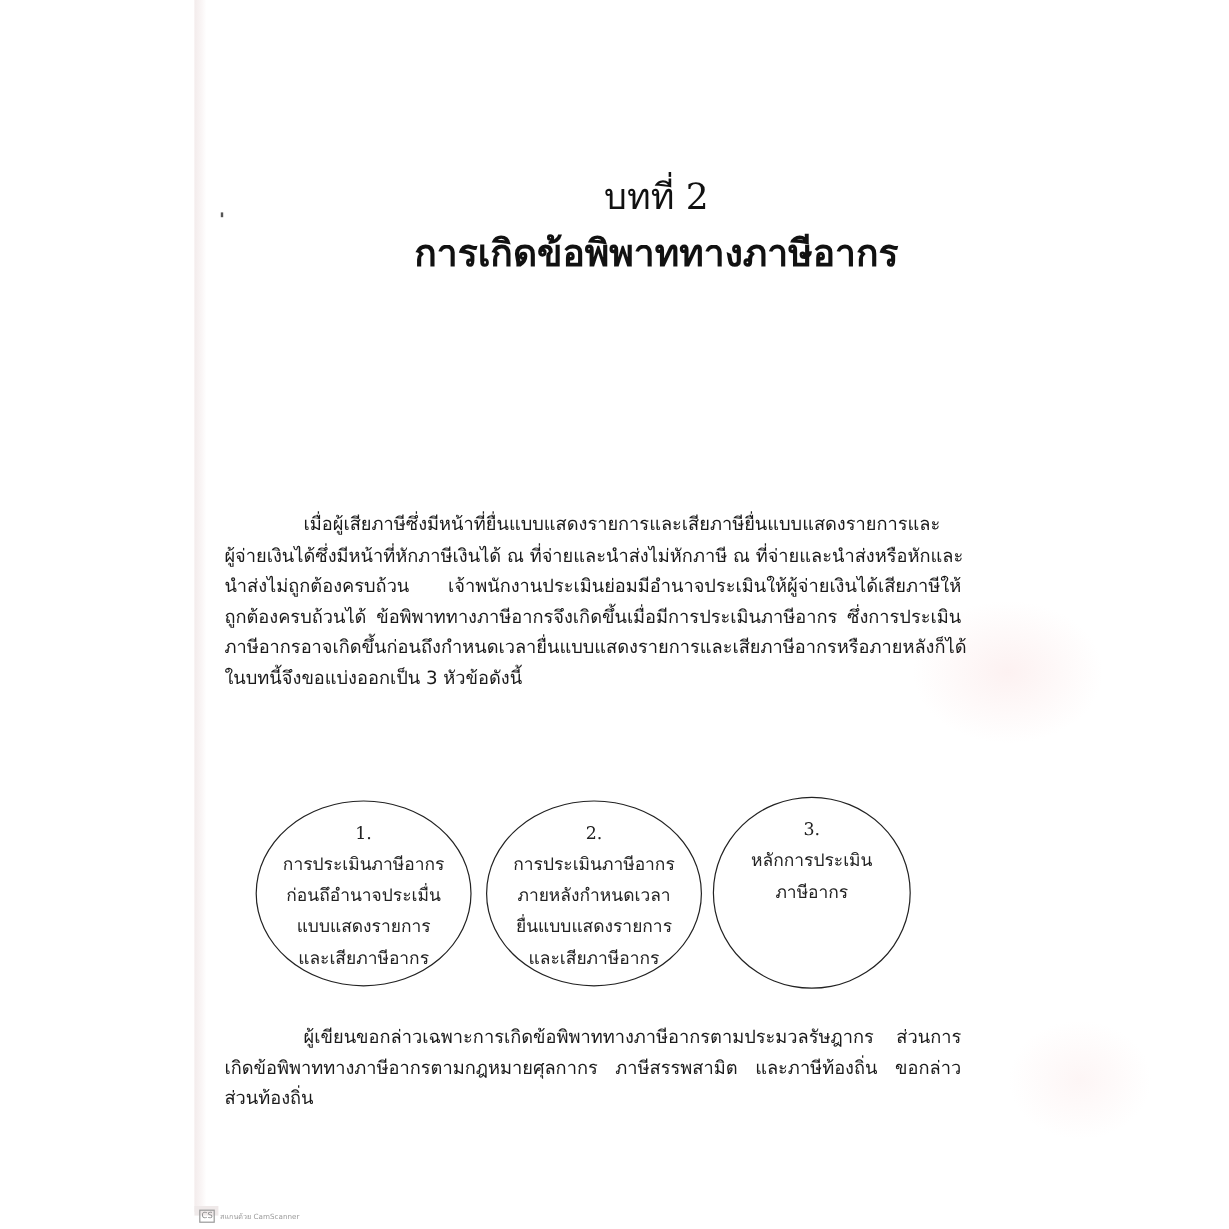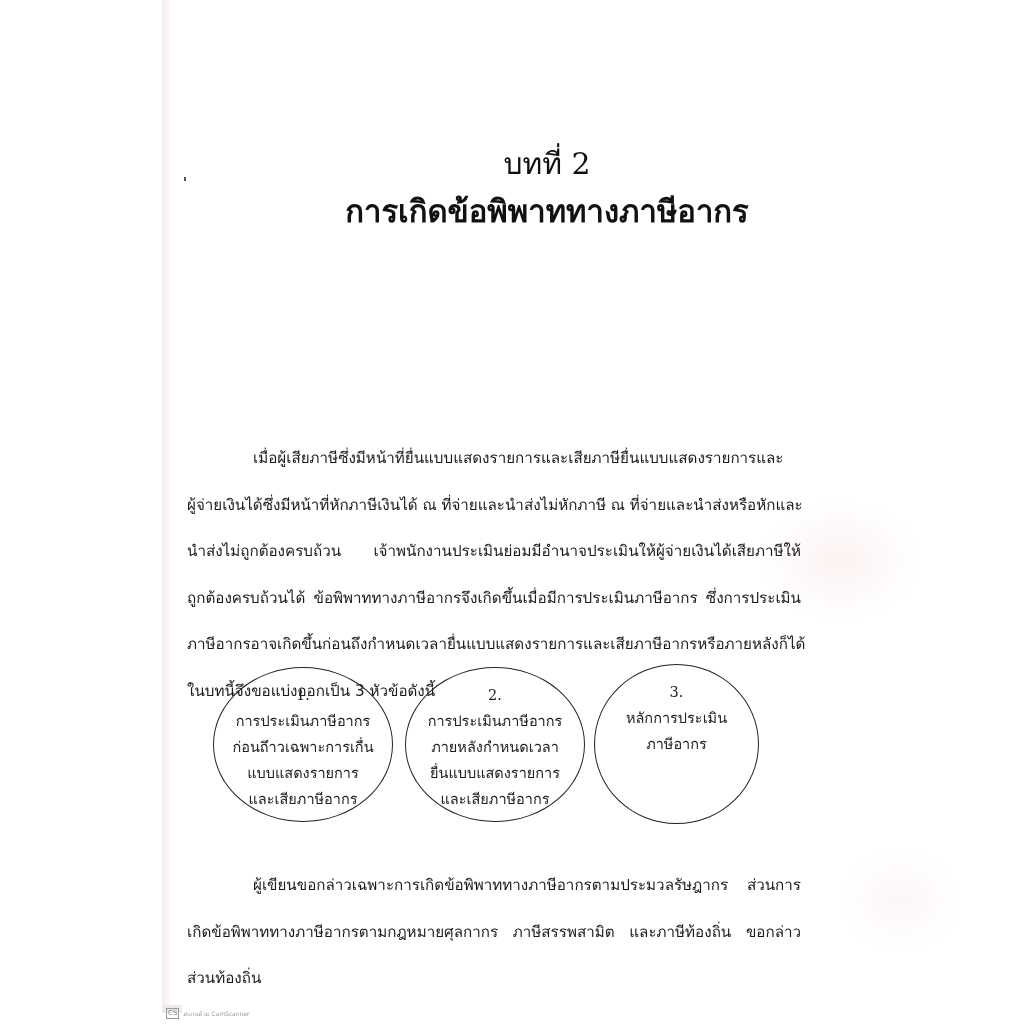--- a/index.html
+++ b/index.html
@@ -35,21 +35,21 @@
   }
   .chapter-title {
     position: absolute; left: 0; right: 0; top: 186px; text-align: center;
     padding-left: 70px;
     font-family: "DejaVu Serif", serif; font-weight: bold; font-size: 31px; color: #111;
   }
   .para {
     position: absolute; left: 187px; width: 614px;
     font-size: 15.2px; line-height: 25.5px; color: #1a1a1a;
   }
-  .para .line { display: block; white-space: nowrap; text-align: justify; text-align-last: justify; margin-top: 21px; }
+  .para .line { display: block; white-space: nowrap; text-align: justify; text-align-last: justify; }
   .para .line.indent { padding-left: 66px; }
   .para .line.last { text-align-last: left; }
   .para1 { top: 425px; }
   .para2 { top: 852px; }
   .circles { position: absolute; left: 0; top: 0; }
   .circle {
     position: absolute; width: 188px; height: 152px; border: 1.5px solid #222;
     border-radius: 50%; box-sizing: border-box;
     display: flex; flex-direction: column; align-items: center;
     font-family: "DejaVu Serif", serif; font-size: 14.5px; color: #222;
@@ -86,21 +86,21 @@
   <span class="line">นำส่งไม่ถูกต้องครบถ้วน  เจ้าพนักงานประเมินย่อมมีอำนาจประเมินให้ผู้จ่ายเงินได้เสียภาษีให้</span>
   <span class="line">ถูกต้องครบถ้วนได้  ข้อพิพาททางภาษีอากรจึงเกิดขึ้นเมื่อมีการประเมินภาษีอากร  ซึ่งการประเมิน</span>
   <span class="line">ภาษีอากรอาจเกิดขึ้นก่อนถึงกำหนดเวลายื่นแบบแสดงรายการและเสียภาษีอากรหรือภายหลังก็ได้</span>
   <span class="line last">ในบทนี้จึงขอแบ่งออกเป็น 3 หัวข้อดังนี้</span>
 </div>
 
 <div class="circles">
   <div class="circle c1">
     <span class="num">1.</span>
     <span class="cline">การประเมินภาษีอากร</span>
-    <span class="cline">ก่อนถึาวเฉพาะการเกื่น</span>
+    <span class="cline">ก่อนถึอำนาจประเมื่น</span>
     <span class="cline">แบบแสดงรายการ</span>
     <span class="cline">และเสียภาษีอากร</span>
   </div>
   <div class="circle c2">
     <span class="num">2.</span>
     <span class="cline">การประเมินภาษีอากร</span>
     <span class="cline">ภายหลังกำหนดเวลา</span>
     <span class="cline">ยื่นแบบแสดงรายการ</span>
     <span class="cline">และเสียภาษีอากร</span>
   </div>

